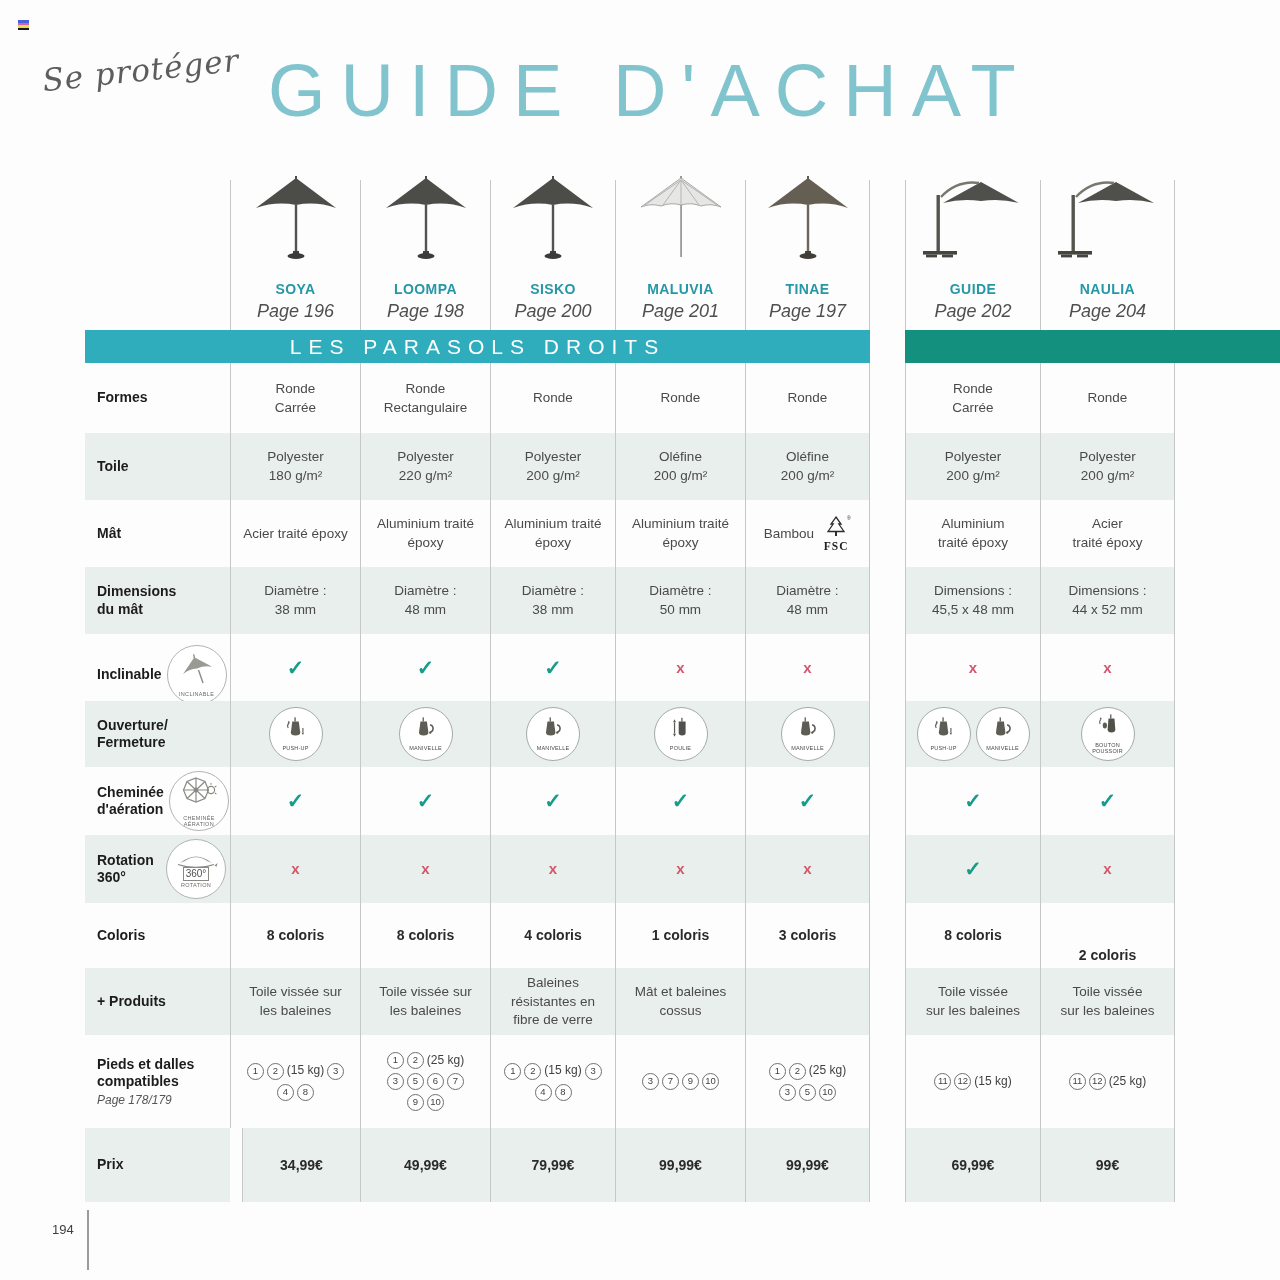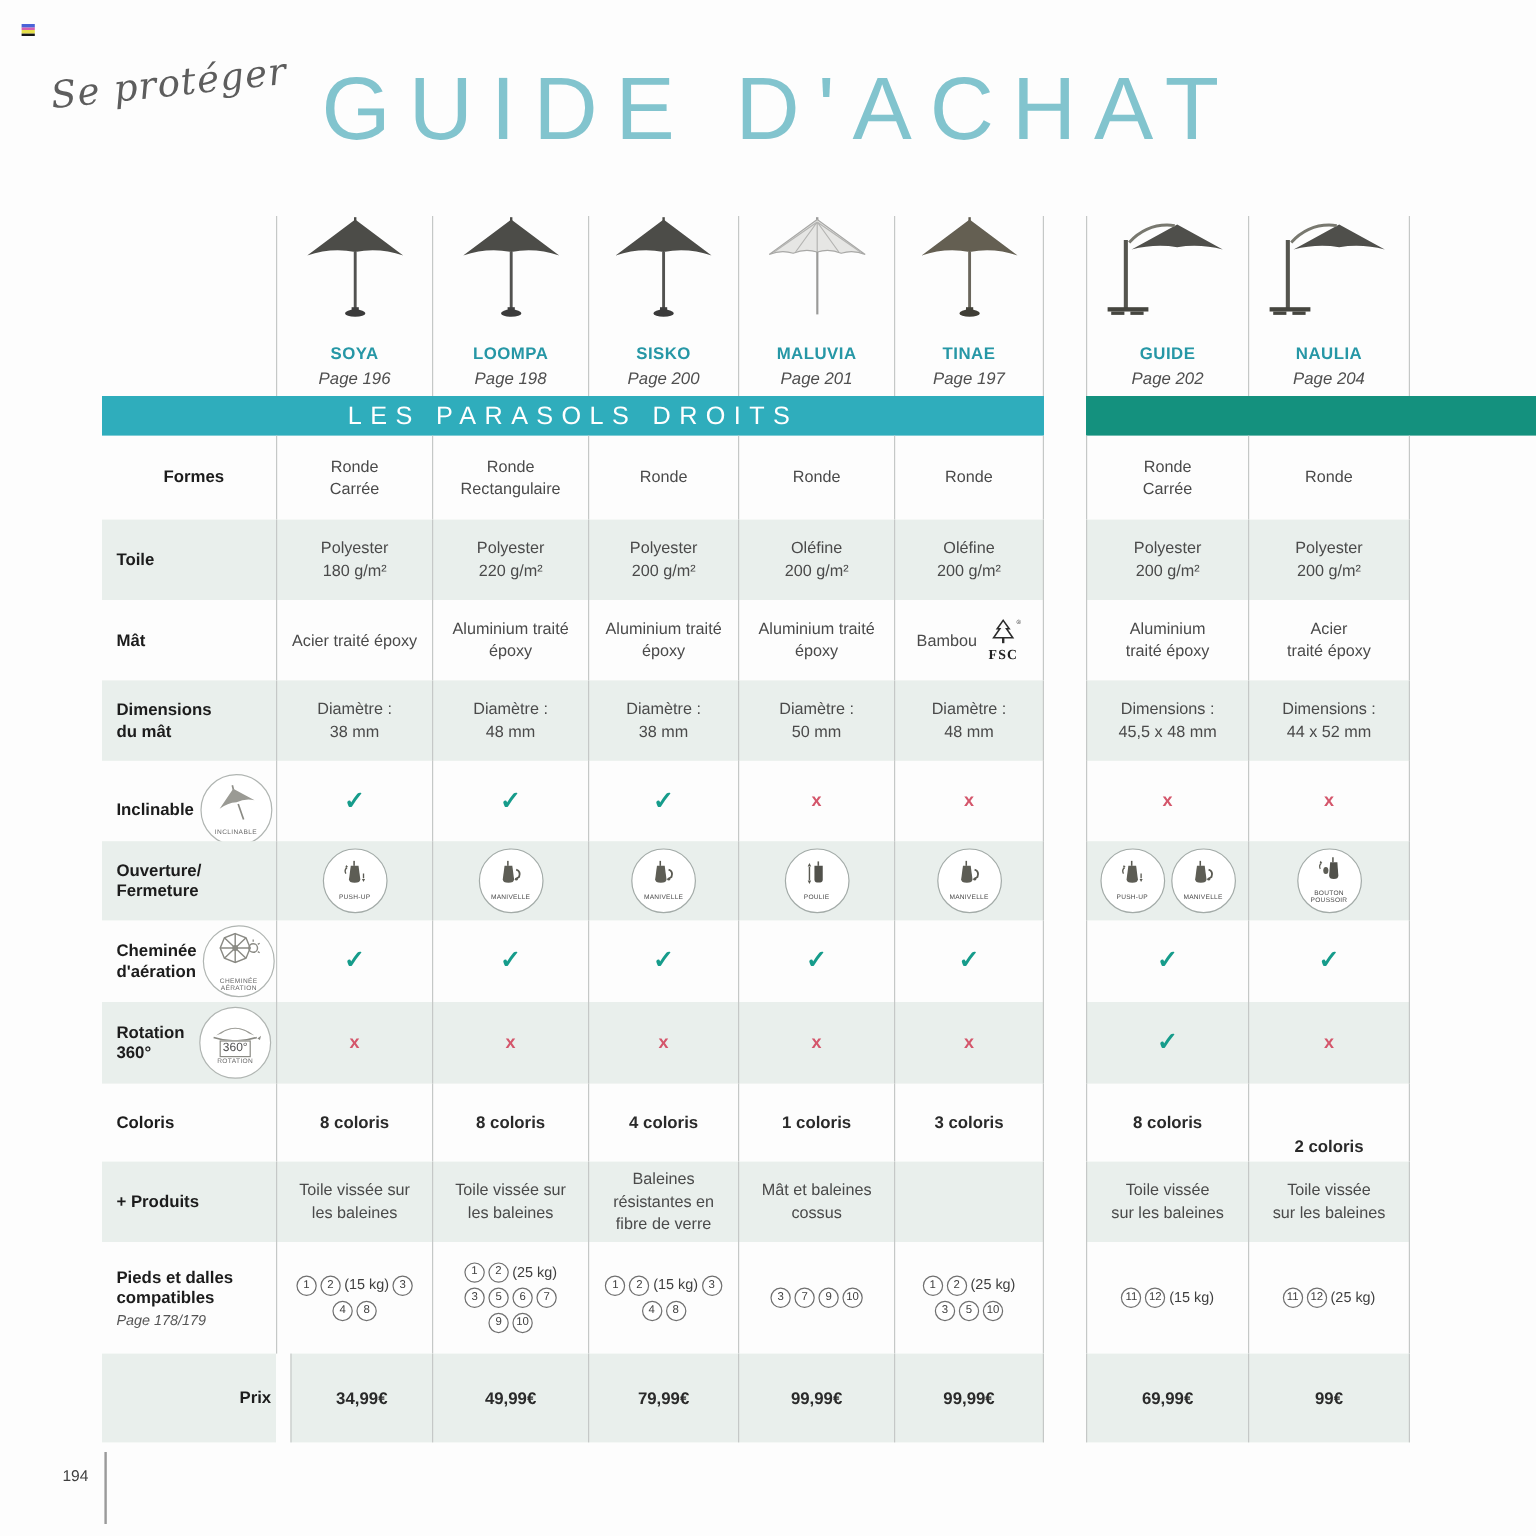--- a/index.html
+++ b/index.html
@@ -22,21 +22,21 @@
   .bl{border-left:1px solid #c5c8c7;} .br{border-right:1px solid #c5c8c7;}
   .tint{background:#e9efec;}
 
   .label-cell{flex-direction:row;justify-content:space-between;align-items:center;padding-left:12px;padding-right:4px;text-align:left;}
   .label-text{font-weight:bold;font-size:14px;color:#1c1c1c;line-height:1.25;}
   .sublabel{font-weight:normal;font-style:italic;font-size:12px;color:#555;margin-top:2px;}
 
   .head-cell{justify-content:flex-end;padding-bottom:6px;}
   .umb{height:98px;display:flex;align-items:flex-end;justify-content:center;margin-bottom:10px;}
   .prod-name{font-weight:bold;color:#2697a6;font-size:14px;letter-spacing:.4px;}
-  .prod-page{font-style:italic;font-size:14px;color:#4f4f4f;margin-top:1px;}
+  .prod-page{font-style:italic;font-size:18px;color:#4f4f4f;margin-top:1px;}
 
   .band-left{grid-row:2;grid-column:1/7;background:#2fadbc;color:#fff;display:flex;align-items:center;justify-content:center;
              font-size:21px;letter-spacing:7px;}
   .band-right{grid-row:2;grid-column:8/10;background:#14917e;margin-right:-105px;}
 
   .check{color:#169c8b;font-size:21px;font-weight:bold;}
   .cross{color:#d4566b;font-size:15px;font-weight:bold;}
 
   .mech-row{display:flex;gap:5px;}
   .mech{width:52px;height:52px;border:1.5px solid #a3aba8;border-radius:50%;background:#fff;flex:none;
@@ -165,21 +165,21 @@
             <rect x="8" y="77" width="34" height="3.6" fill="#45453f"></rect>
             <rect x="11" y="80.6" width="11" height="2.8" fill="#45453f"></rect>
             <rect x="27" y="80.6" width="11" height="2.8" fill="#45453f"></rect>
           </svg>
         </div>
         <div class="prod-name">NAULIA</div>
         <div class="prod-page">Page 204</div>
       </div>
       <div class="band-left">LES PARASOLS DROITS</div>
       <div class="band-right"></div>
-      <div class="cell label-cell" style="grid-area: 3 / 1; justify-content: center;">
+      <div class="cell label-cell" style="grid-area: 3 / 1;">
         <div class="label-text">
           <div>Formes</div>
         </div>
       </div>
       <div class="cell bl" style="grid-area: 3 / 2;">
         <div class="cl">Ronde</div>
         <div class="cl">Carrée</div>
       </div>
       <div class="cell bl" style="grid-area: 3 / 3;">
         <div class="cl">Ronde</div>
@@ -661,21 +661,21 @@
           <span class="badge-text">(15 kg)</span>
         </div>
       </div>
       <div class="cell bl br" style="grid-area: 13 / 9;">
         <div class="badge-line">
           <span class="circle-num">11</span>
           <span class="circle-num">12</span>
           <span class="badge-text">(25 kg)</span>
         </div>
       </div>
-      <div class="cell label-cell tint" style="grid-area: 14 / 1; justify-content: flex-end;">
+      <div class="cell label-cell tint" style="grid-area: 14 / 1;">
         <div class="label-text">
           <div>Prix</div>
         </div>
       </div>
       <div class="cell tint bl bold-cell" style="grid-area: 14 / 2; margin-left: 12px;">
         <div class="cl">34,99€</div>
       </div>
       <div class="cell tint bl bold-cell" style="grid-area: 14 / 3;">
         <div class="cl">49,99€</div>
       </div>

